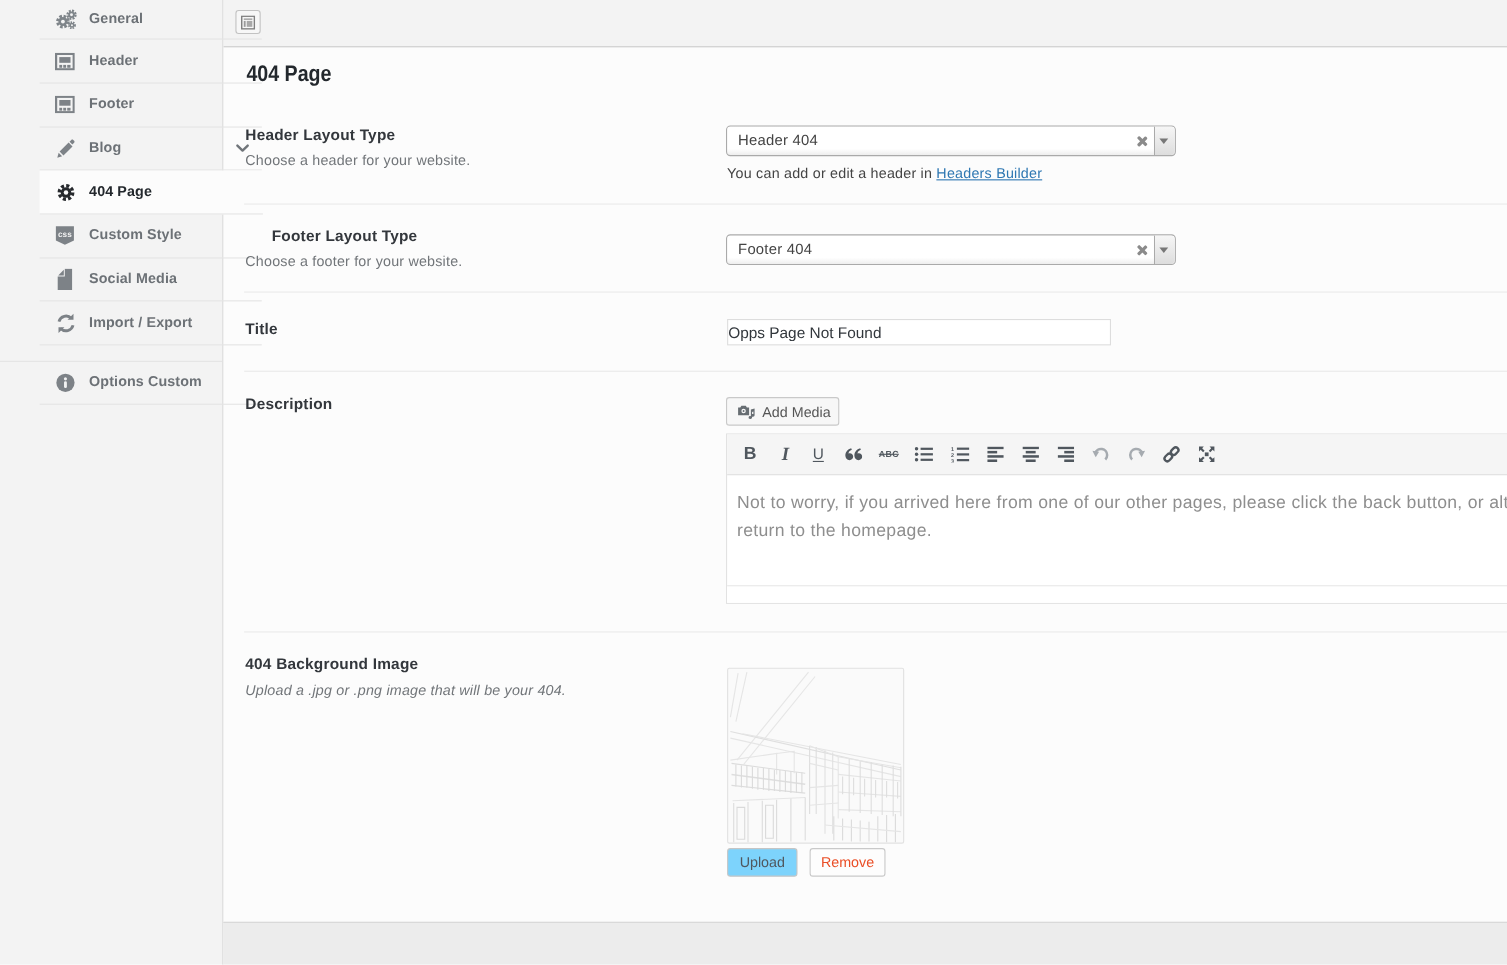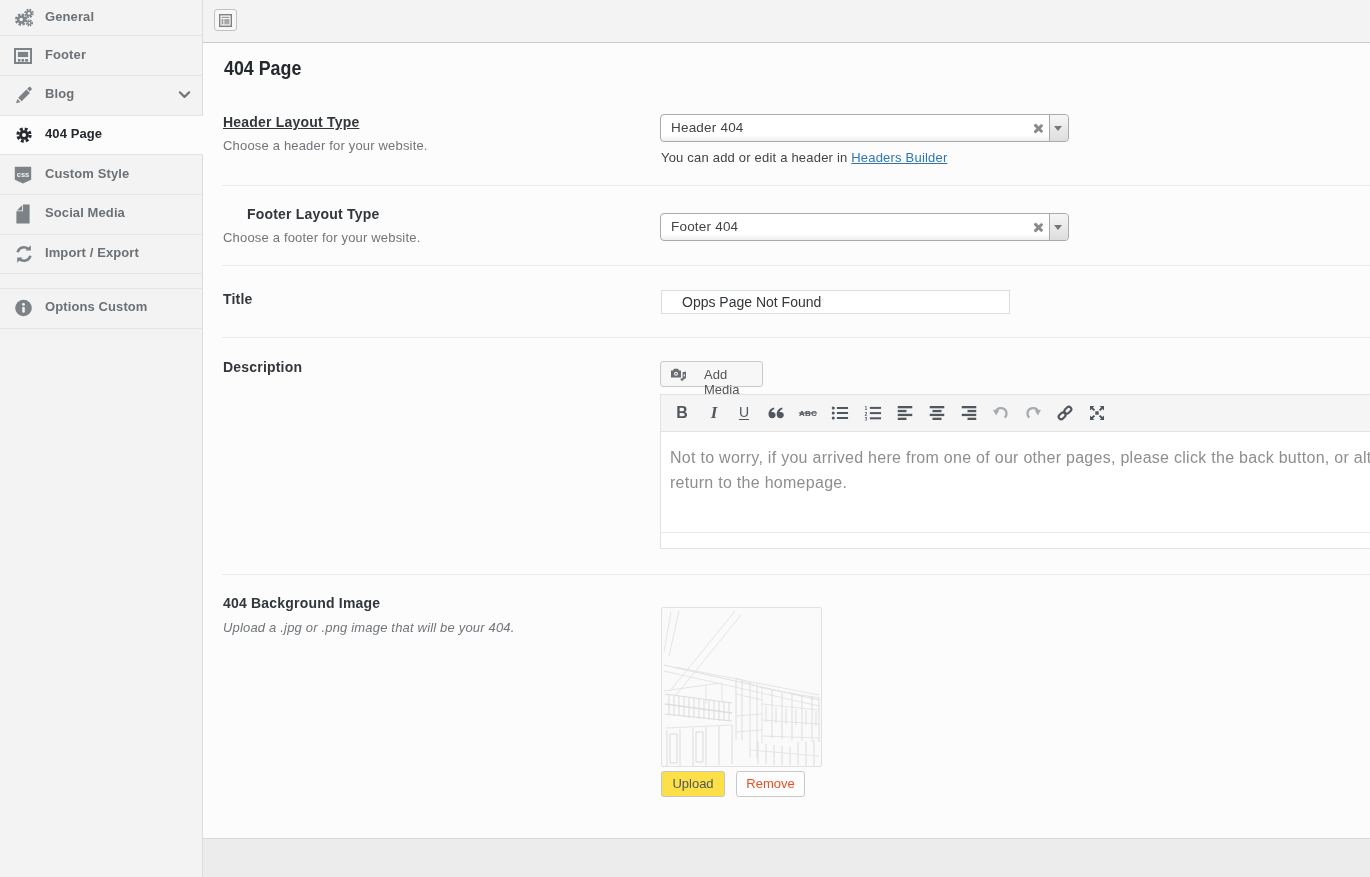--- a/index.html
+++ b/index.html
@@ -2,21 +2,21 @@
 <html><head>
 <meta charset="utf-8">
 <style>
 * { margin:0; padding:0; box-sizing:border-box; }
 html,body { width:1370px; height:877px; overflow:hidden; font-family:"Liberation Sans", sans-serif; background:#fcfcfc; }
 #stage { position:relative; width:1370px; height:877px; }
 .abs { position:absolute; }
 
 
 #sidebar { left:0; top:0; width:203px; height:877px; background:#f3f3f3; border-right:1px solid #dcdcdc; }
-.sitem { position:relative; width:202px; height:39.7px; border-bottom:1px solid #e4e4e4; }
+.sitem { position:relative; width:202px; height:39.7px; border-bottom:1px solid #e4e4e4;margin-left:36px; }
 .sitem .lbl { position:absolute; left:45px; top:50%; transform:translateY(calc(-50% - 1.5px)); font-size:13px; font-weight:bold; color:#6c7176; letter-spacing:0.1px; }
 .sitem svg.icn { position:absolute; left:14px; top:50%; transform:translateY(-50%); }
 .sitem svg.chev { position:absolute; left:178px; top:50%; transform:translateY(-50%); }
 .sitem.first { height:36.2px; }
 .sitem.active { width:203px; background:#fcfcfc; }
 .sitem.active .lbl { color:#23282d; }
 .sspacer { width:202px; height:14.6px; border-bottom:1px solid #e4e4e4; }
 
 
 #topbar { left:203px; top:0; width:1167px; height:43px; background:#f3f3f3; border-bottom:1px solid #cccccc; }
@@ -33,38 +33,38 @@
 .sel2 .txt { position:absolute; left:10px; top:0; line-height:26px; font-size:13.5px; color:#444; letter-spacing:0.2px; }
 .sel2 .x { position:absolute; right:25px; top:8px; width:10px; height:10px; }
 .sel2 .x:before,.sel2 .x:after { content:""; position:absolute; left:4px; top:-0.5px; width:2.6px; height:11px; background:#8b8b8b; border-radius:1px; }
 .sel2 .x:before { transform:rotate(45deg);} .sel2 .x:after { transform:rotate(-45deg);}
 .sel2 .arr { position:absolute; right:0; top:0; width:19px; height:26px; border-left:1px solid #aaa; border-radius:0 4px 4px 0; background:linear-gradient(#f6f6f6, #dddddd); }
 .sel2 .tri { position:absolute; right:6px; top:11px; width:0; height:0; border-left:4px solid transparent; border-right:4px solid transparent; border-top:5px solid #777; }
 
 .helpline { font-size:13px; color:#444; letter-spacing:0.2px; }
 .helpline a { color:#2e77b2; text-decoration:underline; }
 
-#titleinput { left:661px; top:290px; width:349px; height:24px; border:1px solid #ddd; background:#fff; font-size:14px; color:#32373c; line-height:22px; padding-left:20px; }
+#titleinput { left:661px; top:290px; width:349px; height:24px; border:1px solid #ddd; background:#fff; font-size:14px; color:#32373c; line-height:22px; padding-left:0; }
 
 
 #addmedia { left:660px; top:361px; width:103px; height:26px; border:1px solid #c9c9c9; border-radius:3px; background:#f7f7f7; font-size:13px; color:#555; }
-#addmedia span { position:absolute; left:32px; top:5px;margin-left:11px; }
+#addmedia span { position:absolute; left:32px; top:5px; }
 
 
 #editor { left:660px; top:394px; width:770px; background:#fff; border:1px solid #e2e2e2; }
 #toolbar { height:37px; background:#f5f5f5; border-bottom:1px solid #e2e2e2; position:relative; }
 .tbtn { position:absolute; top:0; width:32px; height:35px; }
 .tbtn > * { position:absolute; left:50%; top:50%; transform:translate(-50%,-50%); }
 #edcontent { height:100px; padding:13px 10px 0 9px; font-size:16px; color:#8e8e8e; line-height:25px; letter-spacing:0.28px; white-space:nowrap; overflow:hidden; }
 #edstatus { height:16px; border-top:1px solid #e8e8e8; background:#fff; }
 
 
 #thumb { left:661px; top:607px; width:161px; height:160px; background:#fafafa; border:1px solid #e1e1e1; border-radius:2px; }
 .btn { border-radius:3px; font-size:13px; text-align:center; }
-#upload { left:661px; top:771px; width:64px; height:26px; line-height:24px; background:#fde047; border:1px solid #c5c5c5; color:#50575e; }
+#upload { left:661px; top:771px; width:64px; height:26px; line-height:24px; background:#7dd3fc; border:1px solid #c5c5c5; color:#50575e; }
 #remove { left:736px; top:771px; width:69px; height:26px; line-height:24px; background:#fdfdfd; border:1px solid #c9c9c9; color:#ea4e26; }
 
 #footstrip { left:203px; top:838px; width:1167px; height:39px; background:#ececec; border-top:1px solid #d8d8d8; }
 </style>
 </head>
 <body>
 <div id="stage">
 
   <div class="abs" style="left:203px; top:43px; width:1167px; height:795px; background:#fcfcfc;"></div>
 
@@ -95,20 +95,30 @@
       <span class="lbl">General</span>
     </div>
     <div class="sitem">
       <svg class="icn" width="18" height="16" viewBox="0 0 18 16" fill="#7d8287">
         <rect x="1" y="1" width="16" height="14" fill="none" stroke="#7d8287" stroke-width="2"></rect>
         <rect x="3.9" y="3.9" width="10.2" height="5.2"></rect>
         <rect x="3.9" y="11" width="2.6" height="2.6"></rect>
           <rect x="7.5" y="11" width="2.6" height="2.6"></rect>
           <rect x="11.1" y="11" width="3" height="2.6"></rect>
       </svg>
+      <span class="lbl">Header</span>
+    </div>
+    <div class="sitem">
+      <svg class="icn" width="18" height="16" viewBox="0 0 18 16" fill="#7d8287">
+        <rect x="1" y="1" width="16" height="14" fill="none" stroke="#7d8287" stroke-width="2"></rect>
+        <rect x="3.9" y="3.9" width="10.2" height="5.2"></rect>
+        <rect x="3.9" y="11" width="2.6" height="2.6"></rect>
+          <rect x="7.5" y="11" width="2.6" height="2.6"></rect>
+          <rect x="11.1" y="11" width="3" height="2.6"></rect>
+      </svg>
       <span class="lbl">Footer</span>
     </div>
     <div class="sitem">
       <svg class="icn" width="19" height="19" viewBox="0 0 19 19" fill="#7d8287">
         <path d="M4.2 12.3 12.4 4.1 15.9 7.6 7.7 15.8Z"></path>
         <path d="M3.3 13.4 2.1 17.8 6.5 16.6Z"></path>
         <path d="M13.2 3.3 14.8 1.7c.5-.5 1.3-.5 1.8 0l0.8 0.8c.5.5.5 1.3 0 1.8L15.8 5.9Z"></path>
       </svg>
       <span class="lbl">Blog</span>
       <svg class="chev" width="13" height="9" viewBox="0 0 13 9" fill="none" stroke="#70757a" stroke-width="2.2" stroke-linecap="round" stroke-linejoin="round">
@@ -152,21 +162,21 @@
         <circle cx="9.5" cy="9.5" r="8.3"></circle>
         <circle cx="9.5" cy="5.9" r="1.4" fill="#f3f3f3"></circle>
         <rect x="8.2" y="8.2" width="2.6" height="6" rx="1.2" fill="#f3f3f3"></rect>
       </svg>
       <span class="lbl">Options Custom</span>
     </div>
   </div>
 
   <div class="abs" id="h1">404 Page</div>
 
-  <div class="abs rowlabel" style="left:223px; top:114px;text-decoration:underline;">Header Layout Type</div>
+  <div class="abs rowlabel" style="left:223px; top:114px;">Header Layout Type</div>
   <div class="abs rowdesc" style="left:223px; top:138px;">Choose a header for your website.</div>
   <div class="abs sel2" style="left:660px; top:114px;">
     <span class="txt">Header 404</span>
       <span class="x"></span>
     <span class="arr">
         <span class="tri"></span>
       </span>
   </div>
   <div class="abs helpline" style="left:661px; top:150px;">You can add or edit a header in <a>Headers Builder</a></div>
   <div class="abs sep" style="top:185px;"></div>

